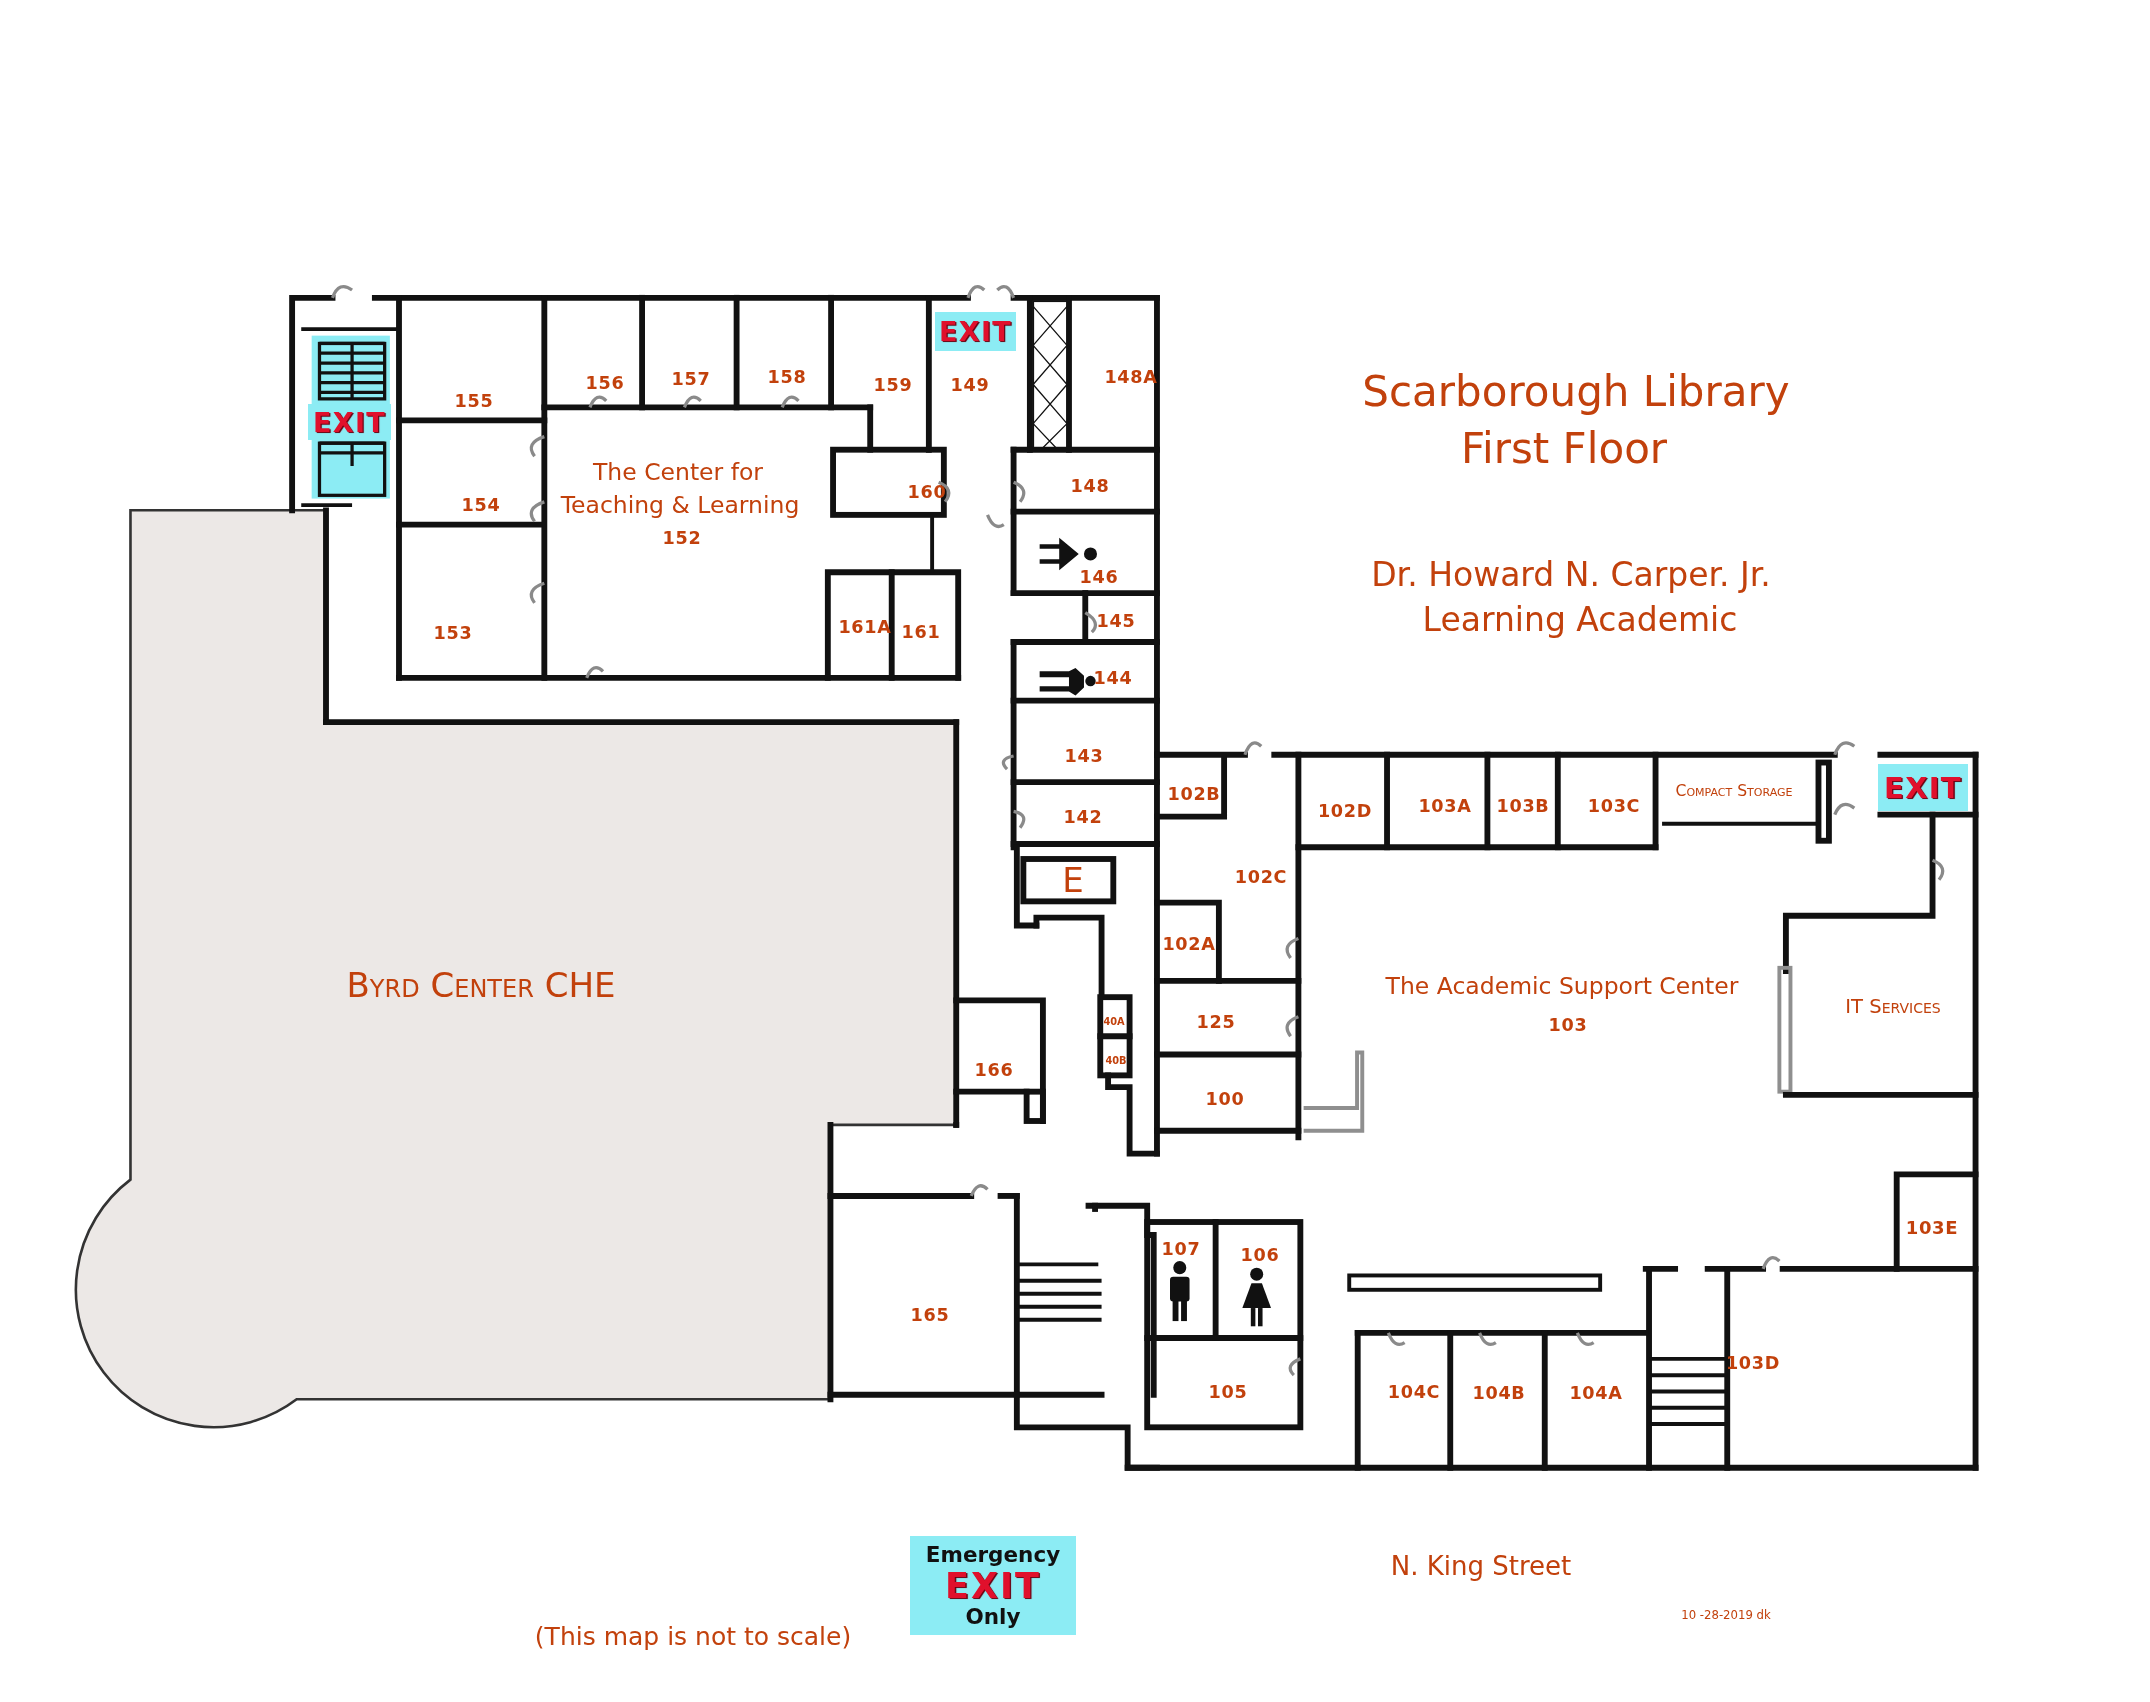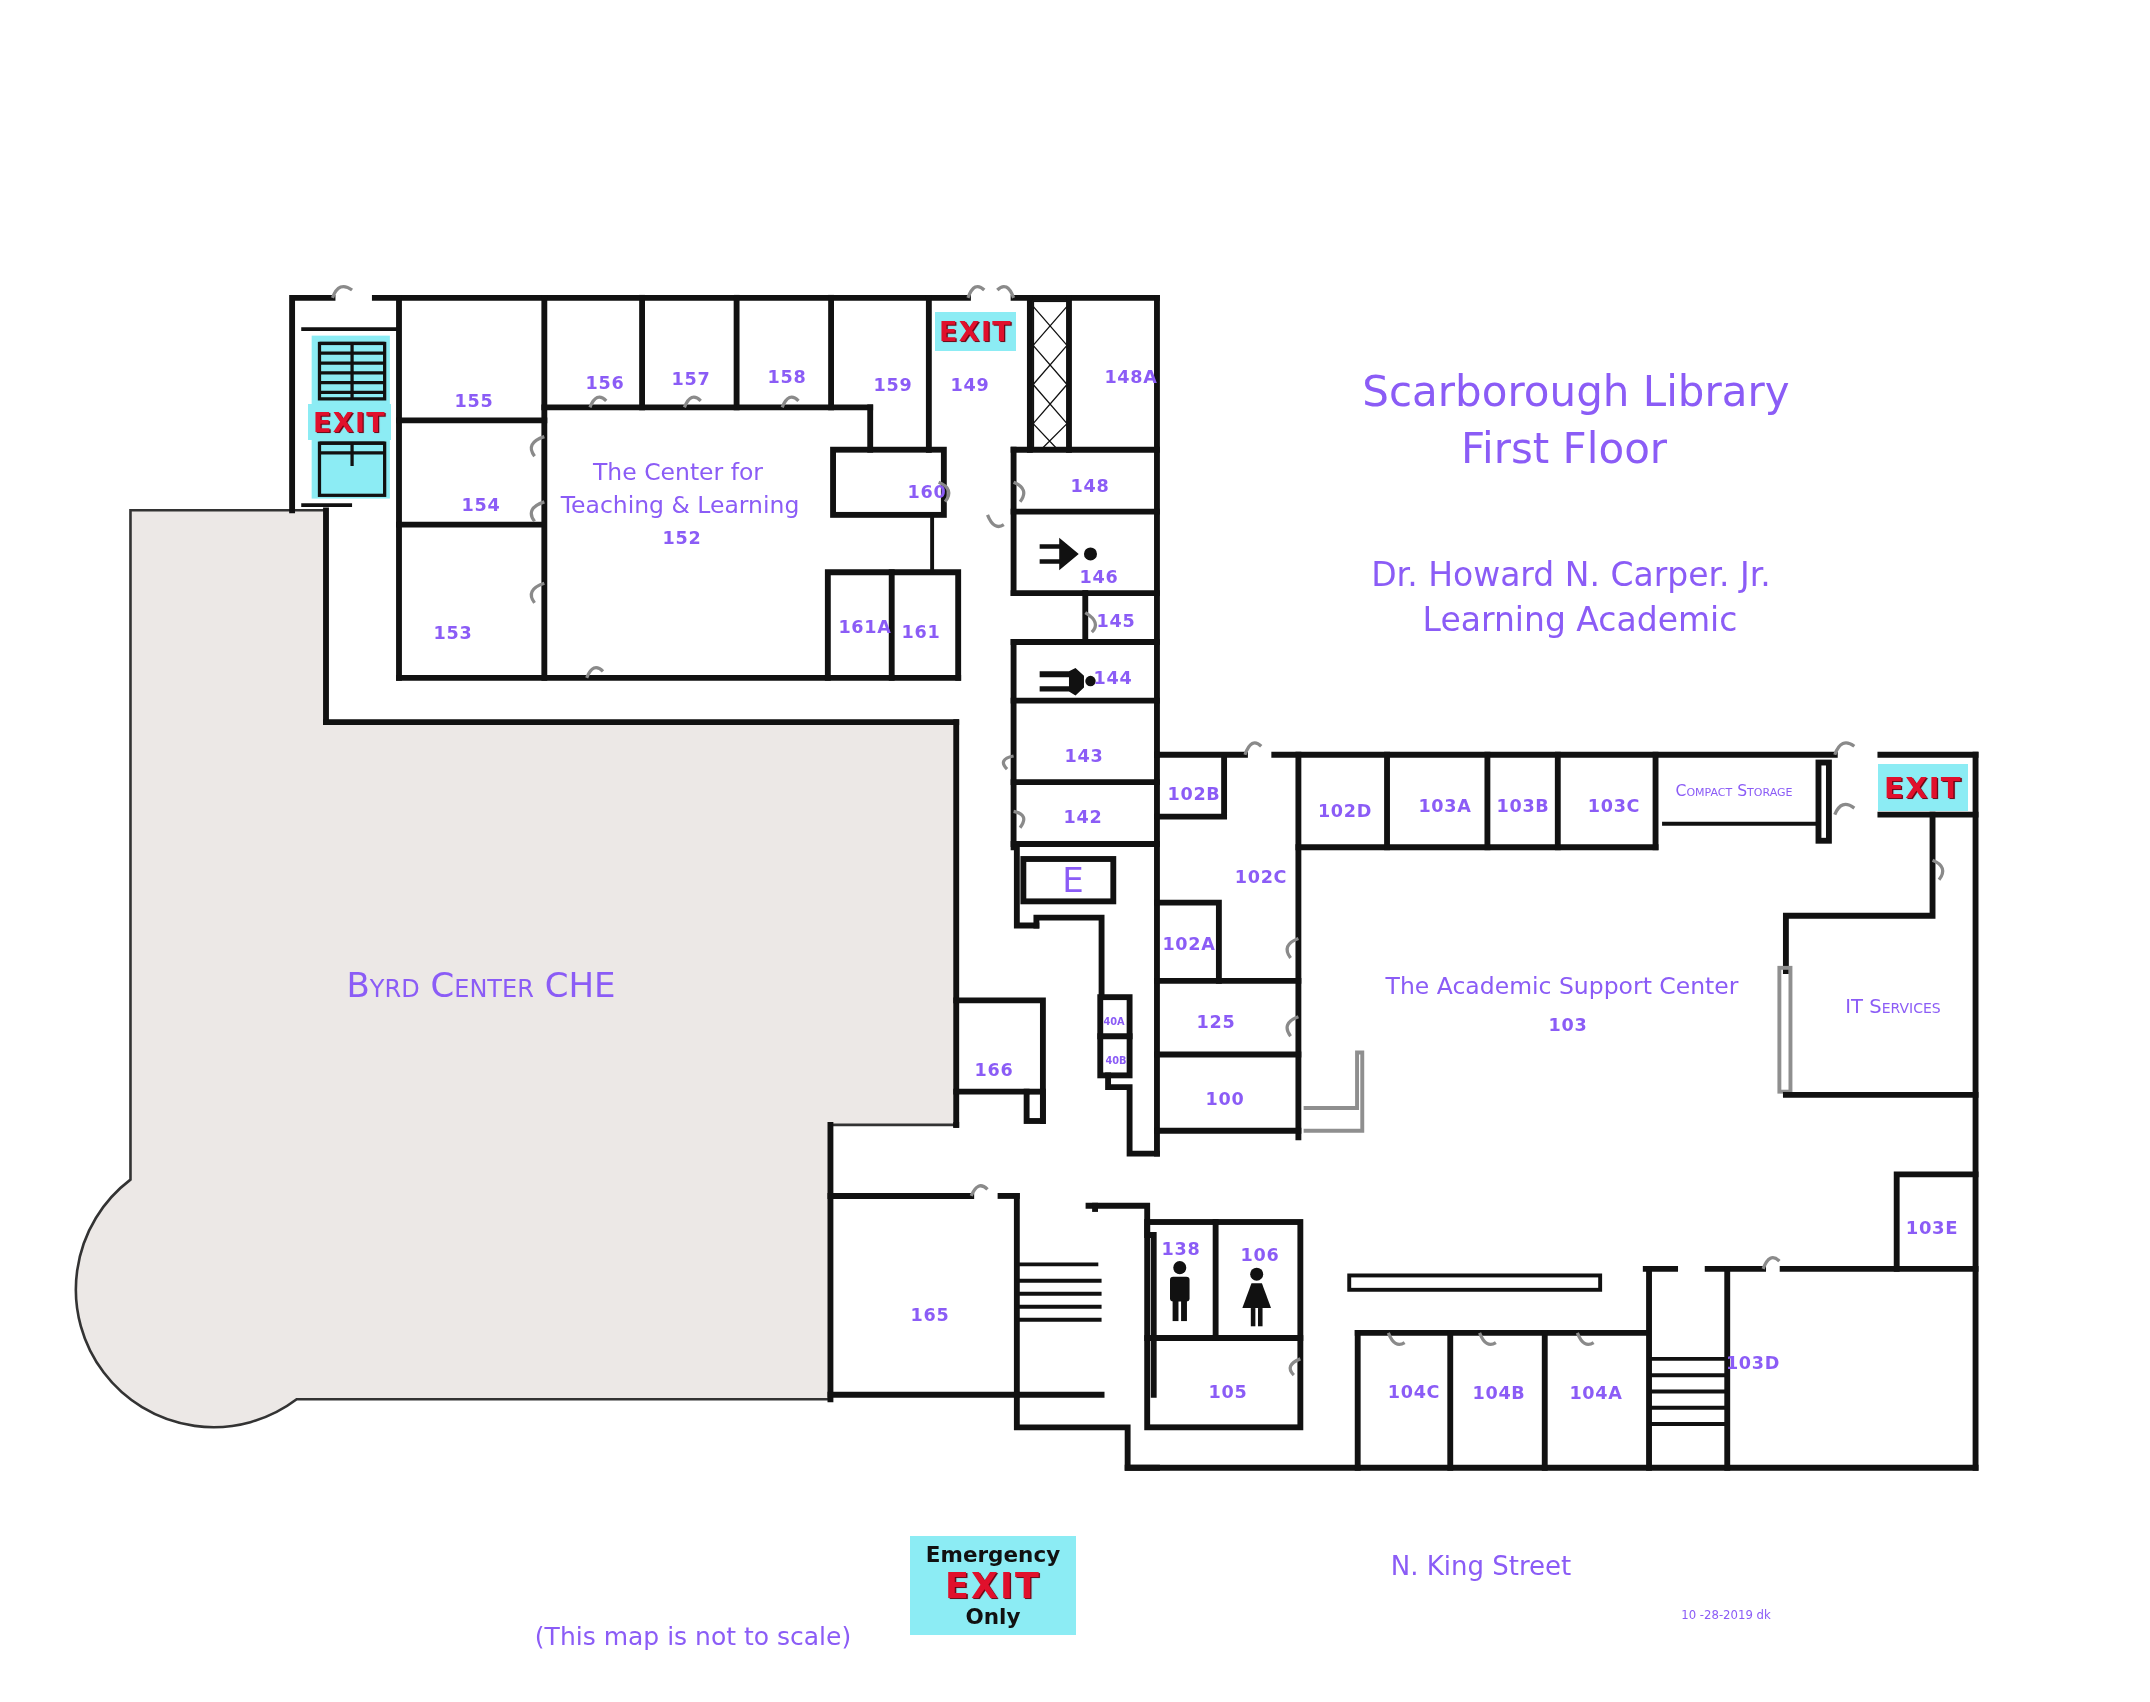--- a/index.html
+++ b/index.html
@@ -3,21 +3,21 @@
 <meta charset="utf-8">
 <style>
   html, body { margin:0; padding:0; background:#ffffff; }
   body { width:2151px; height:1703px; position:relative; overflow:hidden;
          font-family:"DejaVu Sans", sans-serif; color:#111; }
   #map { position:absolute; left:0; top:0; width:2151px; height:1703px; }
   .wall { stroke:#111; stroke-width:9; fill:none; stroke-linecap:square; }
   .thin { stroke:#111; stroke-width:6; fill:none; }
   .door { stroke:#8a8a8a; stroke-width:5; fill:none; }
   .grey { stroke:#8f8f8f; stroke-width:6; fill:none; }
-  .lbl { position:absolute; font-family:"DejaVu Sans", sans-serif; color:#8b5cf6; white-space:nowrap; transform:translate(-50%,-50%); }
+  .lbl { position:absolute; font-family:"DejaVu Sans", sans-serif; color:#c2410c; white-space:nowrap; transform:translate(-50%,-50%); }
   .room { font-size:17.6px; font-weight:bold; letter-spacing:0.7px; }
   .room-sm { font-size:13px; font-weight:bold; }
   .big { font-size:23.5px;margin-top:16px; }
   .title { font-size:42px; }
   .subtitle { font-size:33px; }
   .caps { font-variant:small-caps; font-size:26px; }
   .caps-lg { font-variant:small-caps; font-size:34px; }
   .exit-sign { position:absolute; background:#8cecf4; display:flex; align-items:center; justify-content:center;
                font-family:"DejaVu Sans", sans-serif; font-weight:bold; color:#e0102c; letter-spacing:1.3px;
                text-shadow:1.3px 1.3px 0.7px #6a0010; }
@@ -263,21 +263,21 @@
 <div class="lbl room" style="left:921px;top:632px;">161</div>
 <div class="lbl room" style="left:1099px;top:577px;">146</div>
 <div class="lbl room" style="left:1116px;top:621px;">145</div>
 <div class="lbl room" style="left:1113px;top:678px;">144</div>
 <div class="lbl room" style="left:1084px;top:756px;">143</div>
 <div class="lbl room" style="left:1083px;top:817px;">142</div>
 <div class="lbl room-sm" style="left:1114px;top:1021px;font-size:9.8px;">40A</div>
 <div class="lbl room-sm" style="left:1116px;top:1060px;font-size:9.8px;">40B</div>
 <div class="lbl room" style="left:994px;top:1070px;">166</div>
 <div class="lbl room" style="left:930px;top:1315px;">165</div>
-<div class="lbl room" style="left:1181px;top:1249px;">138</div>
+<div class="lbl room" style="left:1181px;top:1249px;">107</div>
 <div class="lbl room" style="left:1260px;top:1255px;">106</div>
 <div class="lbl room" style="left:1228px;top:1392px;">105</div>
 <div class="lbl room" style="left:1194px;top:794px;">102B</div>
 <div class="lbl room" style="left:1345px;top:811px;">102D</div>
 <div class="lbl room" style="left:1445px;top:806px;">103A</div>
 <div class="lbl room" style="left:1523px;top:806px;">103B</div>
 <div class="lbl room" style="left:1614px;top:806px;">103C</div>
 <div class="lbl room" style="left:1261px;top:877px;">102C</div>
 <div class="lbl room" style="left:1189px;top:944px;">102A</div>
 <div class="lbl room" style="left:1216px;top:1022px;">125</div>

